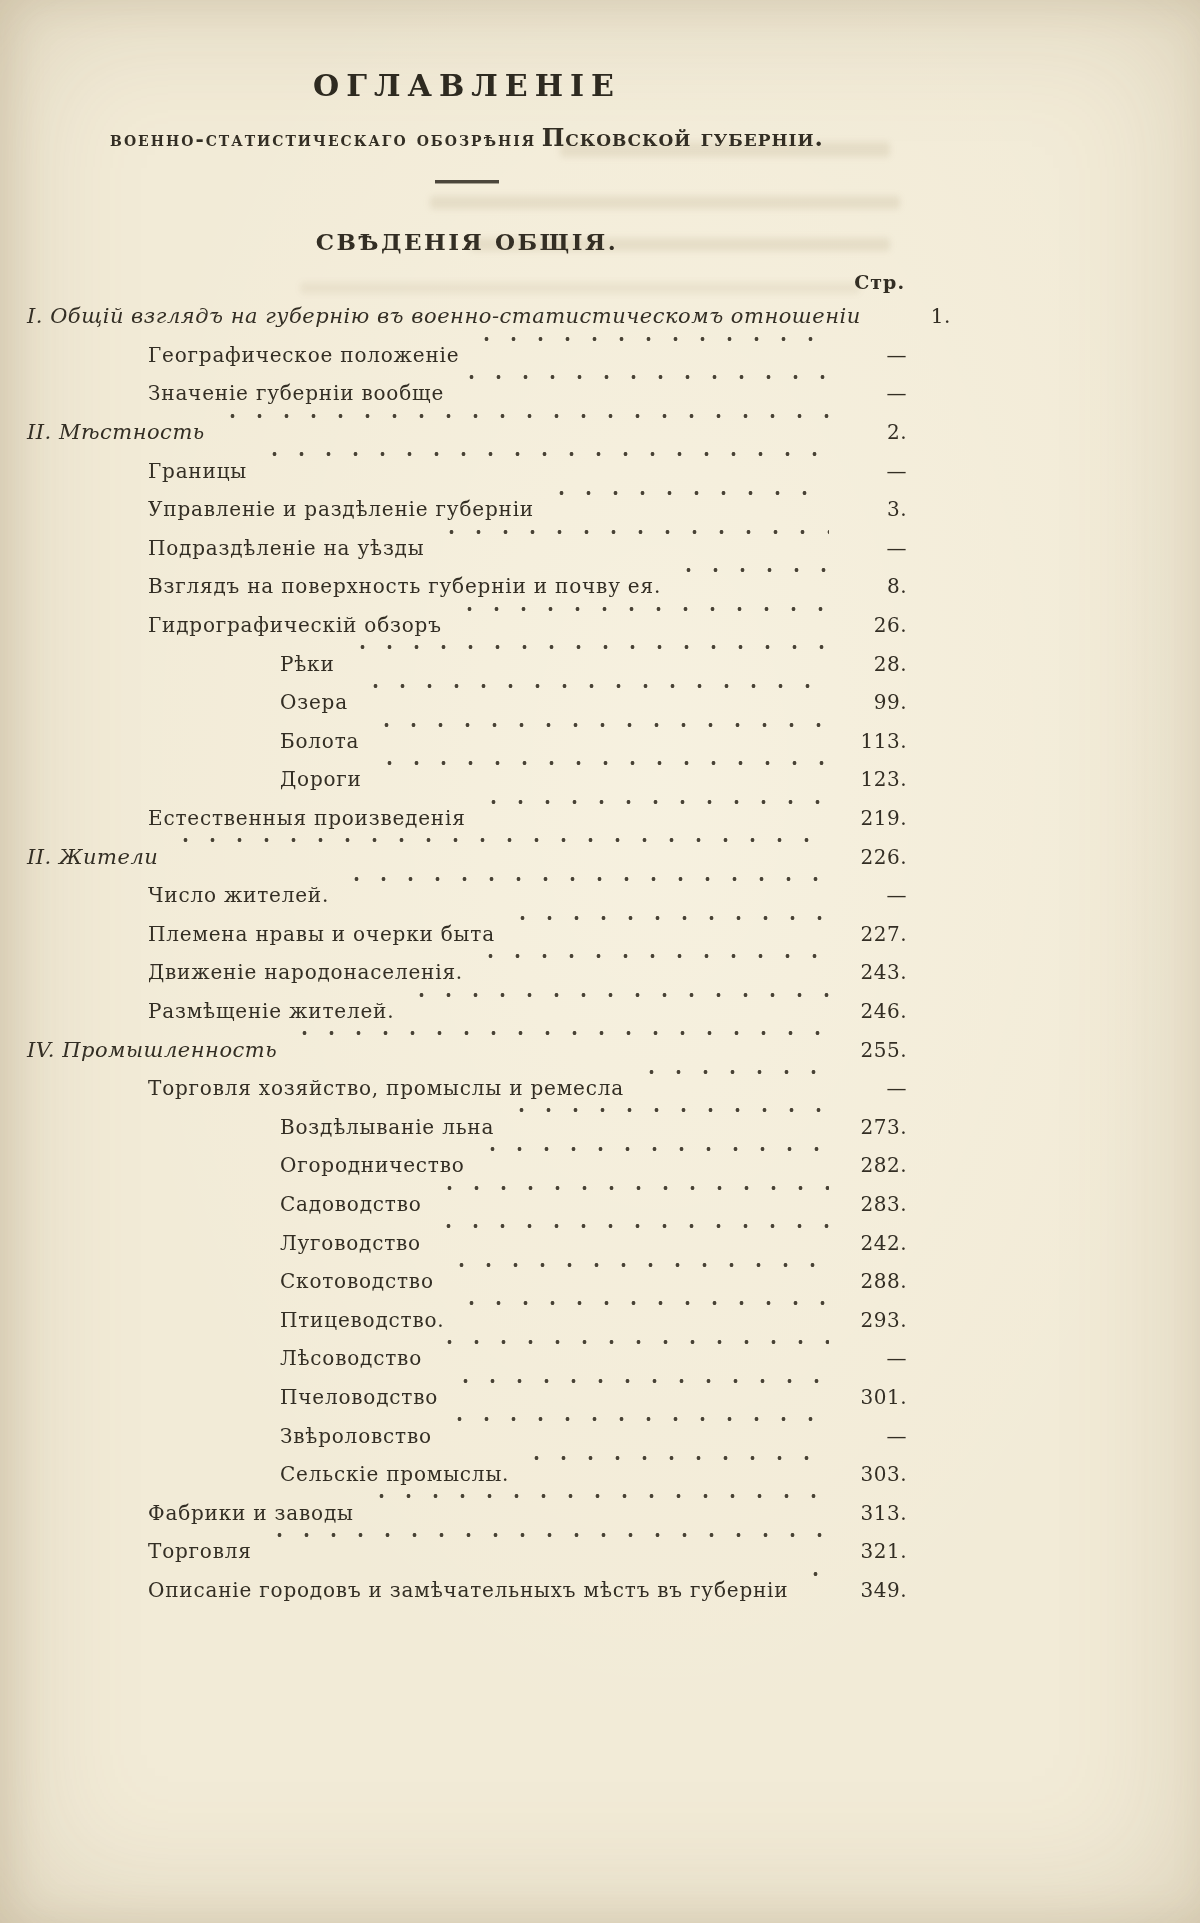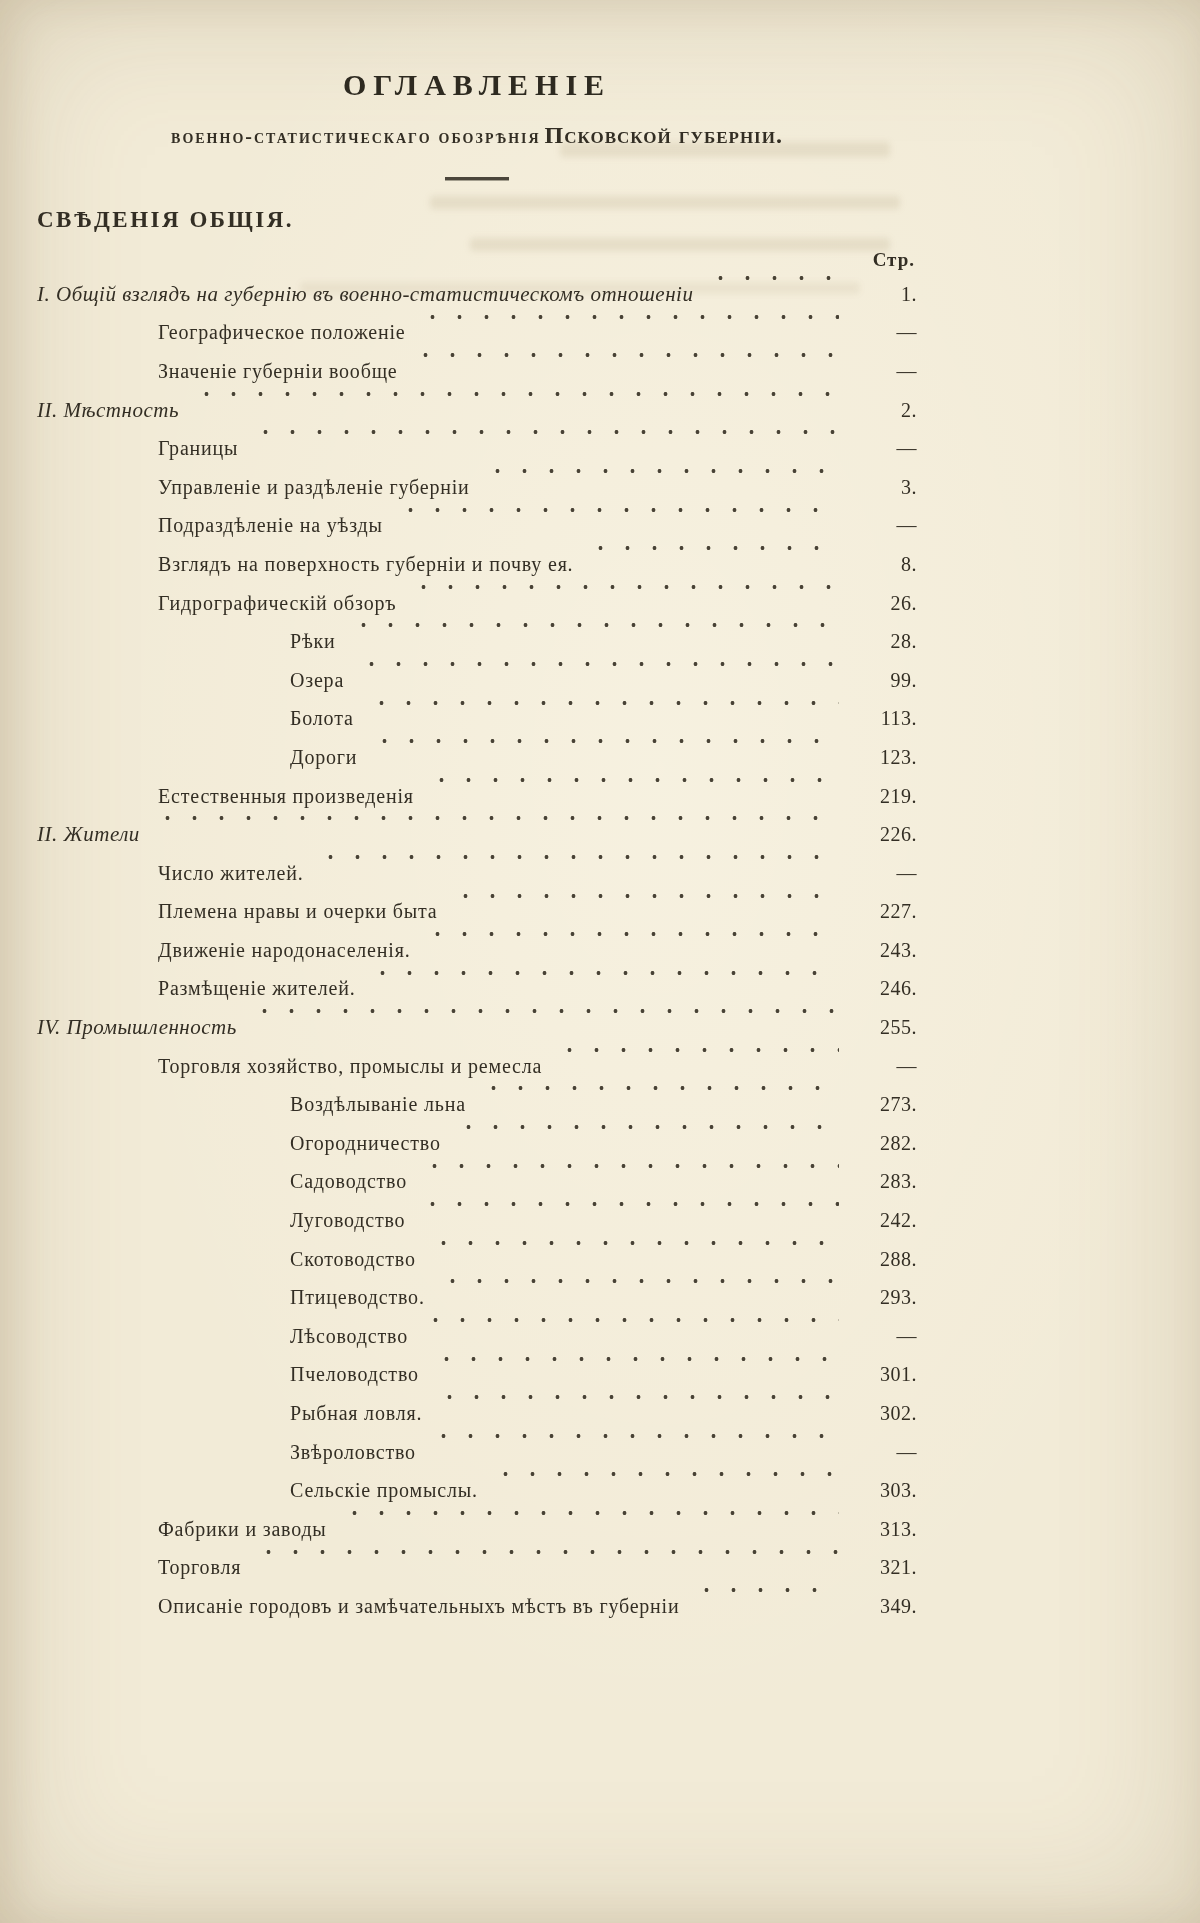--- a/index.html
+++ b/index.html
@@ -17,23 +17,22 @@
   .page{
     position:relative;
     width:1200px;height:1923px;
     background:
       radial-gradient(ellipse at 55% 40%, rgba(255,252,240,0.35), rgba(0,0,0,0) 60%),
       var(--paper);
     box-shadow:inset 0 0 140px rgba(125,98,58,0.22), inset 12px 0 40px rgba(125,98,58,0.15);
   }
   .content{
     position:absolute;
-    left:37px;top:0;
+    left:27px;top:0;
     width:880px;
-    font-family:Liberation Serif, serif;
   }
   .title{
     margin:0;
     padding-top:68px;
     text-align:center;
     font-size:30px;
     font-weight:bold;
     letter-spacing:7px;
     color:#2e2a20;
   }
@@ -53,22 +52,22 @@
     font-size:24px;
     letter-spacing:1px;
   }
   .divider{
     width:64px;height:0;
     border-top:3px solid rgba(46,42,32,0.85);
     border-bottom:1px solid rgba(46,42,32,0.4);
     margin:28px auto 0 auto;
   }
   .section-heading{
-    margin-top:26px;
-    text-align:left;
+    margin-top:44px;
+    text-align:center;
     font-size:23px;
     font-weight:bold;
     letter-spacing:2.5px;
   }
   .page-col-label{
     margin-top:16px;
     text-align:right;
     font-size:19px;
     font-weight:bold;
     letter-spacing:1px;
@@ -287,25 +286,20 @@
     <span class="entry-label">Лѣсоводство</span>
     <span class="leader"></span>
     <span class="entry-page">—</span>
   </div>
         <div class="toc-row level-2">
     <span class="entry-label">Пчеловодство</span>
     <span class="leader"></span>
     <span class="entry-page">301.</span>
   </div>
         <div class="toc-row level-2">
-    <span class="entry-label">Рыбная ловля.</span>
-    <span class="leader"></span>
-    <span class="entry-page">302.</span>
-  </div>
-        <div class="toc-row level-2">
     <span class="entry-label">Звѣроловство</span>
     <span class="leader"></span>
     <span class="entry-page">—</span>
   </div>
         <div class="toc-row level-2">
     <span class="entry-label">Сельскіе промыслы.</span>
     <span class="leader"></span>
     <span class="entry-page">303.</span>
   </div>
         <div class="toc-row level-1">

